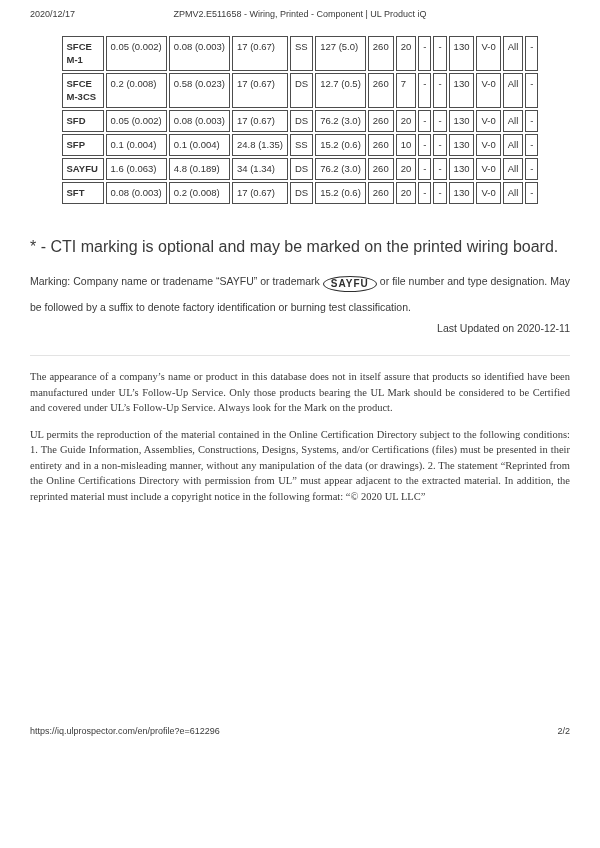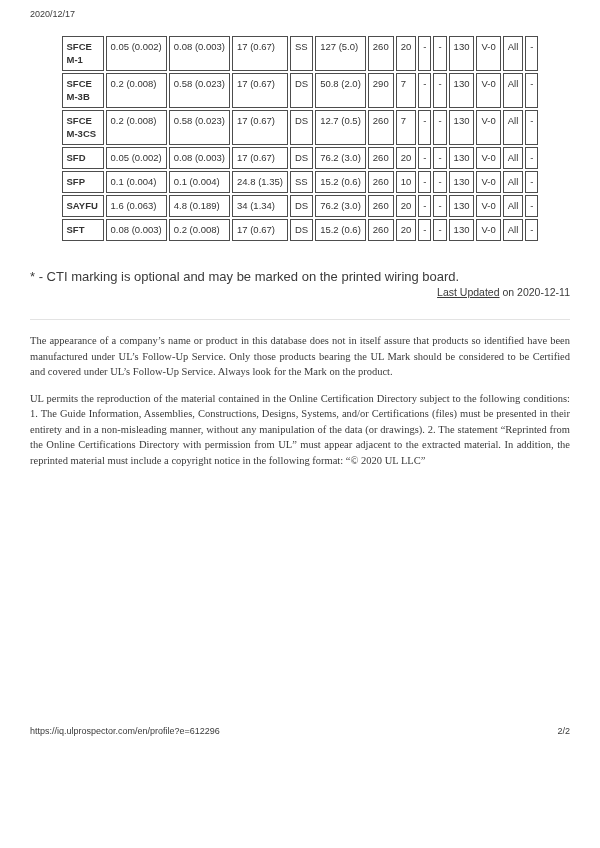--- a/index.html
+++ b/index.html
@@ -28,21 +28,21 @@
     height: 12px;
     text-align: center;
   }
   .print-header .date {
     position: absolute;
     left: 0;
     top: 0;
   }
 
   
-  .table-wrap { margin: 13px auto 2px auto; }
+  .table-wrap { margin: 13px auto 9px auto; }
   table.spec {
     border-collapse: separate;
     border-spacing: 2px;
     font-size: 9.5px;
     color: #333333;
   }
   table.spec td {
     border: 1px solid #4d4d4d;
     padding: 3px 4px 4px 4px;
     vertical-align: top;
@@ -54,21 +54,21 @@
     font-weight: bold;
     white-space: normal;
     width: 42px;
     max-width: 42px;
     overflow-wrap: break-word;
   }
 
   
   .note-cti {
     margin-top: 24px;
-    font-size: 13px;
+    font-size: 16px;
     line-height: 15px;
   }
   .marking {
     margin-top: 14px;
     font-size: 10.5px;
     line-height: 26px;
     text-align: justify;
   }
   .sayfu-logo {
     display: inline-block;
@@ -84,21 +84,20 @@
     margin: 0 3px;
   }
   .last-updated {
     margin-top: 1px;
     text-align: right;
     font-size: 10.5px;
     line-height: 15px;
   }
   .last-updated a {
     color: #3a3a3a;
-    text-decoration: underline;
     cursor: pointer;
   }
 
   .divider {
     border: none;
     border-top: 1px solid #e3e3e3;
     margin: 19px 0 0 0;
   }
 
   .disclaimer p {
@@ -120,50 +119,35 @@
     padding-bottom: 2px;
   }
 </style>
 </head>
 <body>
 
 <div class="page">
 
   <div class="print-header">
     <span class="date">2020/12/17</span>
+    <span class="title">ZPMV2.E511658 - Wiring, Printed - Component | UL Product iQ</span>
   </div>
 
   <div class="table-wrap">
     <table class="spec">
       <tbody>
           <tr>
             <td class="type">SFCEM-1</td>
             <td>0.05 (0.002)</td>
             <td>0.08 (0.003)</td>
             <td>17 (0.67)</td>
             <td>SS</td>
             <td>127 (5.0)</td>
             <td>260</td>
             <td>20</td>
-            <td>-</td>
-            <td>-</td>
-            <td>130</td>
-            <td>V-0</td>
-            <td>All</td>
-            <td>-</td>
-          </tr>
-          <tr>
-            <td class="type">SFCEM-3B</td>
-            <td>0.2 (0.008)</td>
-            <td>0.58 (0.023)</td>
-            <td>17 (0.67)</td>
-            <td>DS</td>
-            <td>50.8 (2.0)</td>
-            <td>290</td>
-            <td>7</td>
             <td>-</td>
             <td>-</td>
             <td>130</td>
             <td>V-0</td>
             <td>All</td>
             <td>-</td>
           </tr>
           <tr>
             <td class="type">SFCEM-3CS</td>
             <td>0.2 (0.008)</td>
@@ -243,20 +227,21 @@
             <td>V-0</td>
             <td>All</td>
             <td>-</td>
           </tr>
         </tbody>
     </table>
   </div>
 
   <p class="note-cti">* - CTI marking is optional and may be marked on the printed wiring board.</p>
 
+  <p class="marking"><span>Marking: Company name or tradename “SAYFU” or trademark</span><span class="sayfu-logo">SAYFU</span><span>or file number and type designation. May be followed by a suffix to denote factory identification or burning test classification.</span></p>
 
   <div class="last-updated"><a>Last Updated</a><span> on 2020-12-11</span></div>
 
   <hr class="divider">
 
   <div class="disclaimer">
     <p>The appearance of a company’s name or product in this database does not in itself assure that products so identified have been manufactured under UL’s Follow-Up Service. Only those products bearing the UL Mark should be considered to be Certified and covered under UL’s Follow-Up Service. Always look for the Mark on the product.</p>
     <p>UL permits the reproduction of the material contained in the Online Certification Directory subject to the following conditions: 1. The Guide Information, Assemblies, Constructions, Designs, Systems, and/or Certifications (files) must be presented in their entirety and in a non-misleading manner, without any manipulation of the data (or drawings). 2. The statement “Reprinted from the Online Certifications Directory with permission from UL” must appear adjacent to the extracted material. In addition, the reprinted material must include a copyright notice in the following format: “© 2020 UL LLC”</p>
   </div>
 

